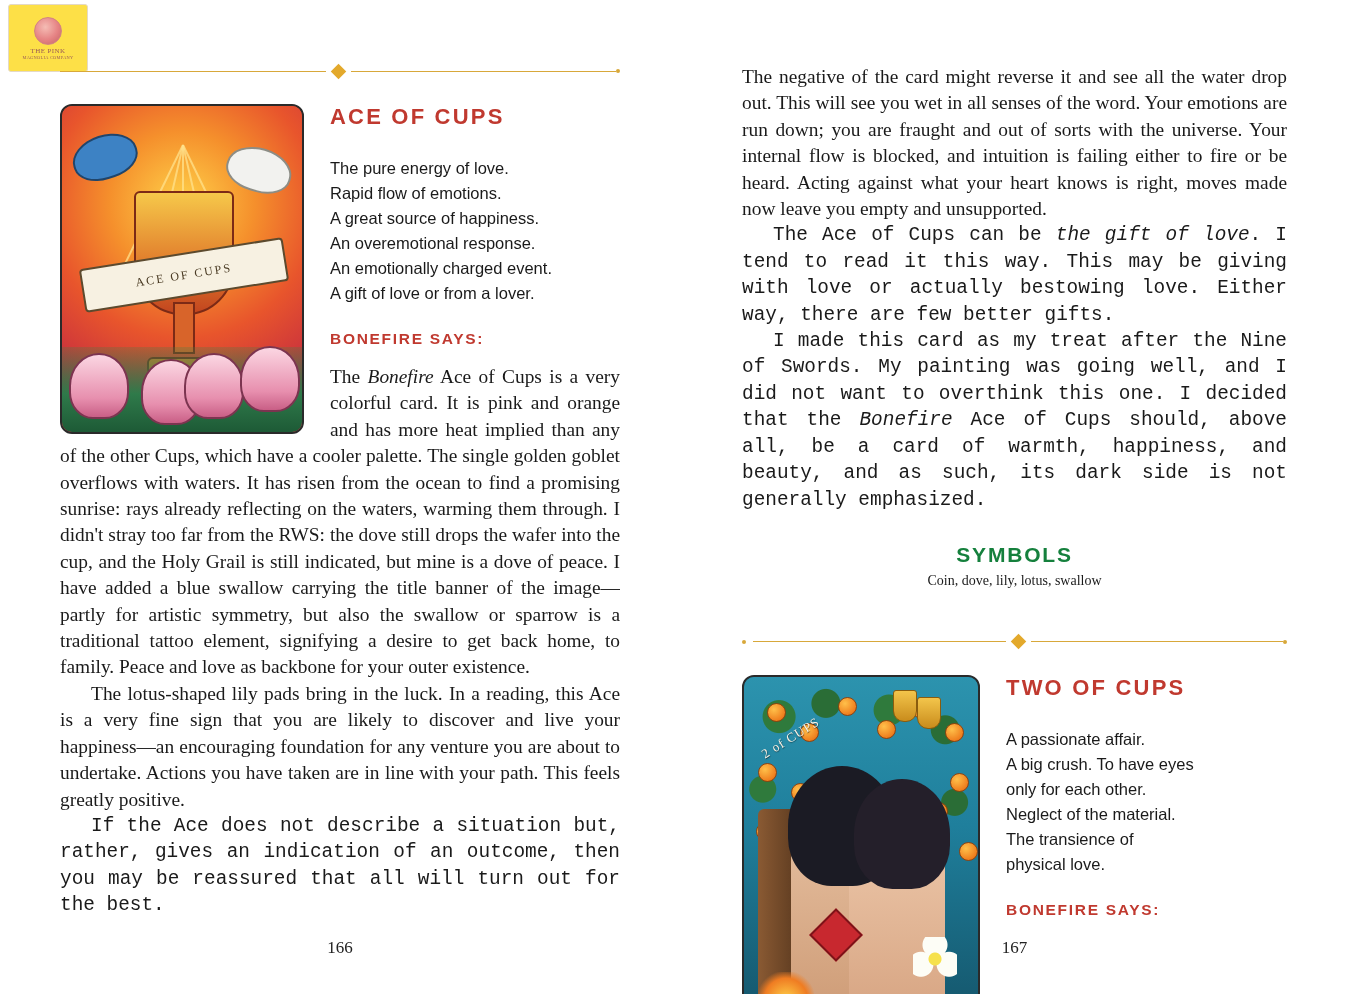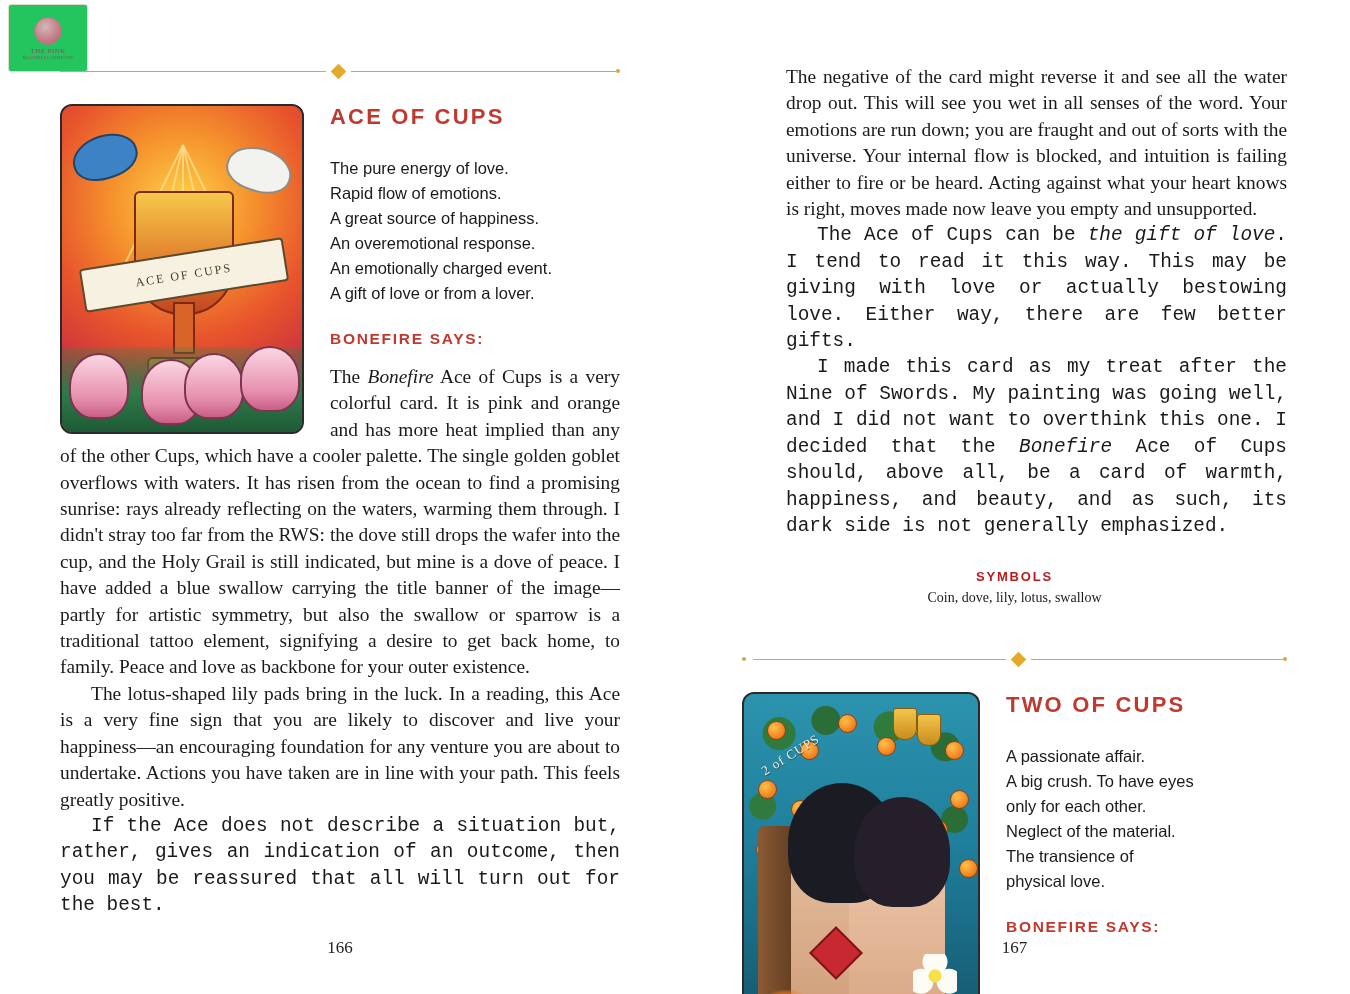--- a/index.html
+++ b/index.html
@@ -16,21 +16,21 @@
     overflow: hidden;
   }
 
   
   .watermark {
     position: absolute;
     left: 8px;
     top: 4px;
     width: 78px;
     height: 66px;
-    background: #22c55e;
+    background: #fde047;
     border: 1px solid #e4d9c6;
     border-radius: 3px;
     overflow: hidden;
   }
   .watermark .wm-inner {
     position: absolute;
     inset: 0;
     display: flex;
     flex-direction: column;
     align-items: center;
@@ -156,24 +156,24 @@
 
   
   .col-text p.body { text-align: justify; }
 
   
   .symbols-wrap {
     margin-top: 30px;
     text-align: center;
   }
   .symbols-head {
-    color: #b91c1c;
+    color: #15803d;
     font-family: "Liberation Sans", sans-serif;
     font-weight: bold;
-    font-size: 13px;
+    font-size: 21px;
     letter-spacing: 1.8px;
     margin-bottom: 6px;
   }
   .symbols-body {
     font-family: "Liberation Serif", serif;
     font-size: 14px;
   }
 
   
   .folio {
@@ -412,21 +412,21 @@
 
     <p class="body ind">The lotus-shaped lily pads bring in the luck. In a reading, this Ace is a very fine sign that you are likely to discover and live your happiness—an encouraging foundation for any venture you are about to undertake. Actions you have taken are in line with your path. This feels greatly positive.</p>
     <p class="body ind">If the Ace does not describe a situation but, rather, gives an indication of an outcome, then you may be reassured that all will turn out for the best.</p>
   </div>
 
   <div class="folio">166</div>
 </div>
 
 <div class="page page-right">
 
-  <div class="col-text" style="margin-top:64px;margin-left:44px;">
+  <div class="col-text" style="margin-top:64px;">
     <p class="body first">The negative of the card might reverse it and see all the water drop out. This will see you wet in all senses of the word. Your emotions are run down; you are fraught and out of sorts with the universe. Your internal flow is blocked, and intuition is failing either to fire or be heard. Acting against what your heart knows is right, moves made now leave you empty and unsupported.</p>
     <p class="body ind">The Ace of Cups can be <em>the gift of love</em>. I tend to read it this way. This may be giving with love or actually bestowing love. Either way, there are few better gifts.</p>
     <p class="body ind">I made this card as my treat after the Nine of Swords. My painting was going well, and I did not want to overthink this one. I decided that the <em>Bonefire</em> Ace of Cups should, above all, be a card of warmth, happiness, and beauty, and as such, its dark side is not generally emphasized.</p>
   </div>
 
   <div class="symbols-wrap">
     <div class="symbols-head">SYMBOLS</div>
     <div class="symbols-body">Coin, dove, lily, lotus, swallow</div>
   </div>
 

